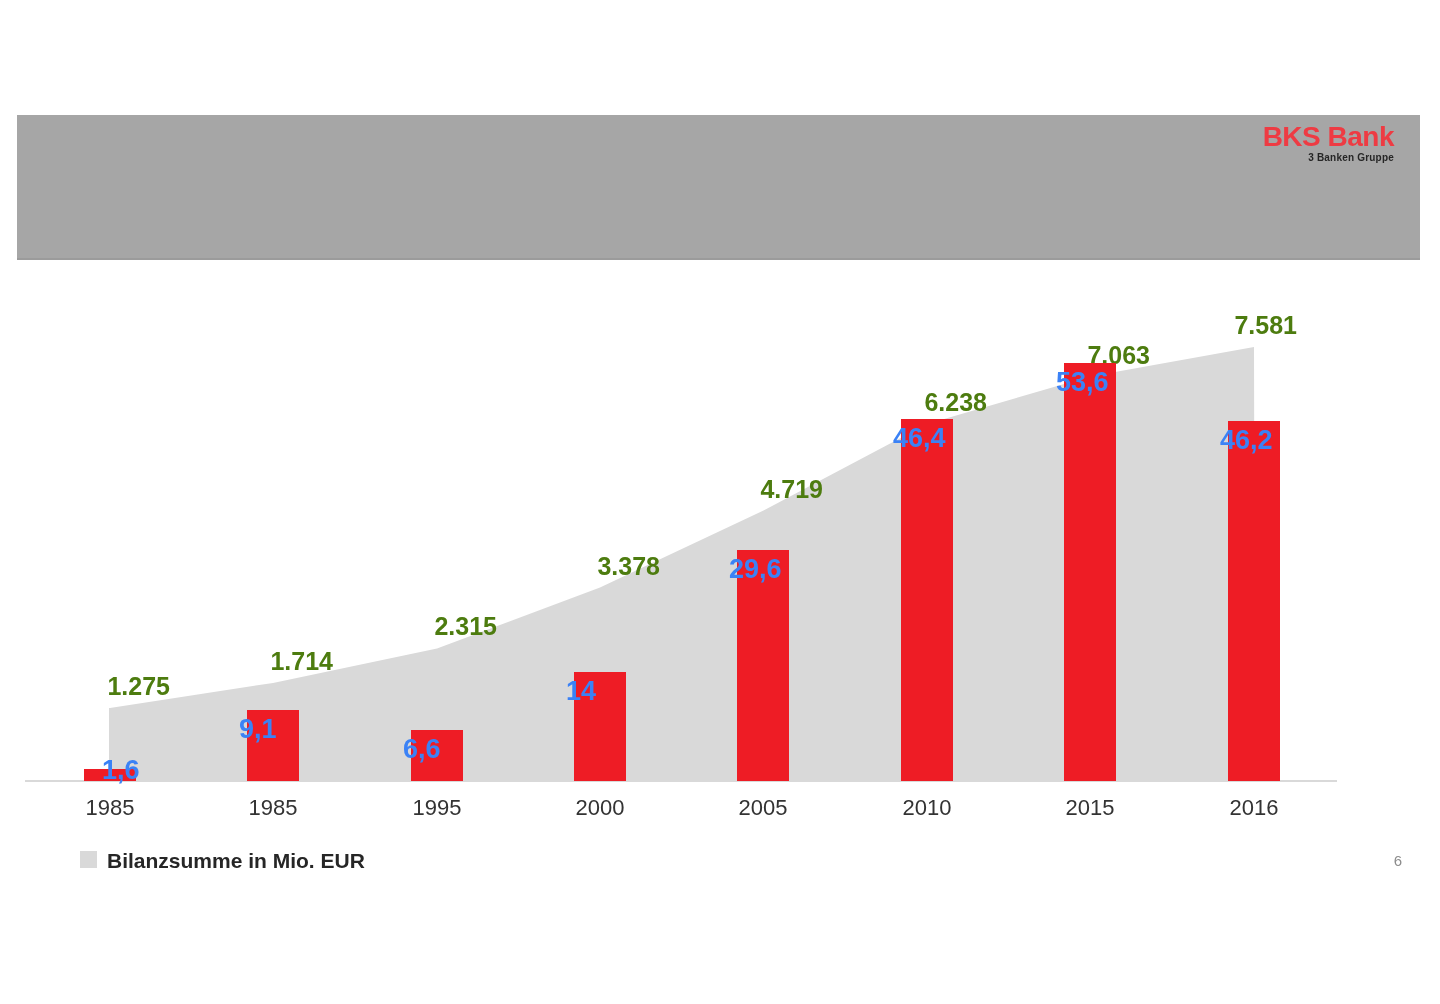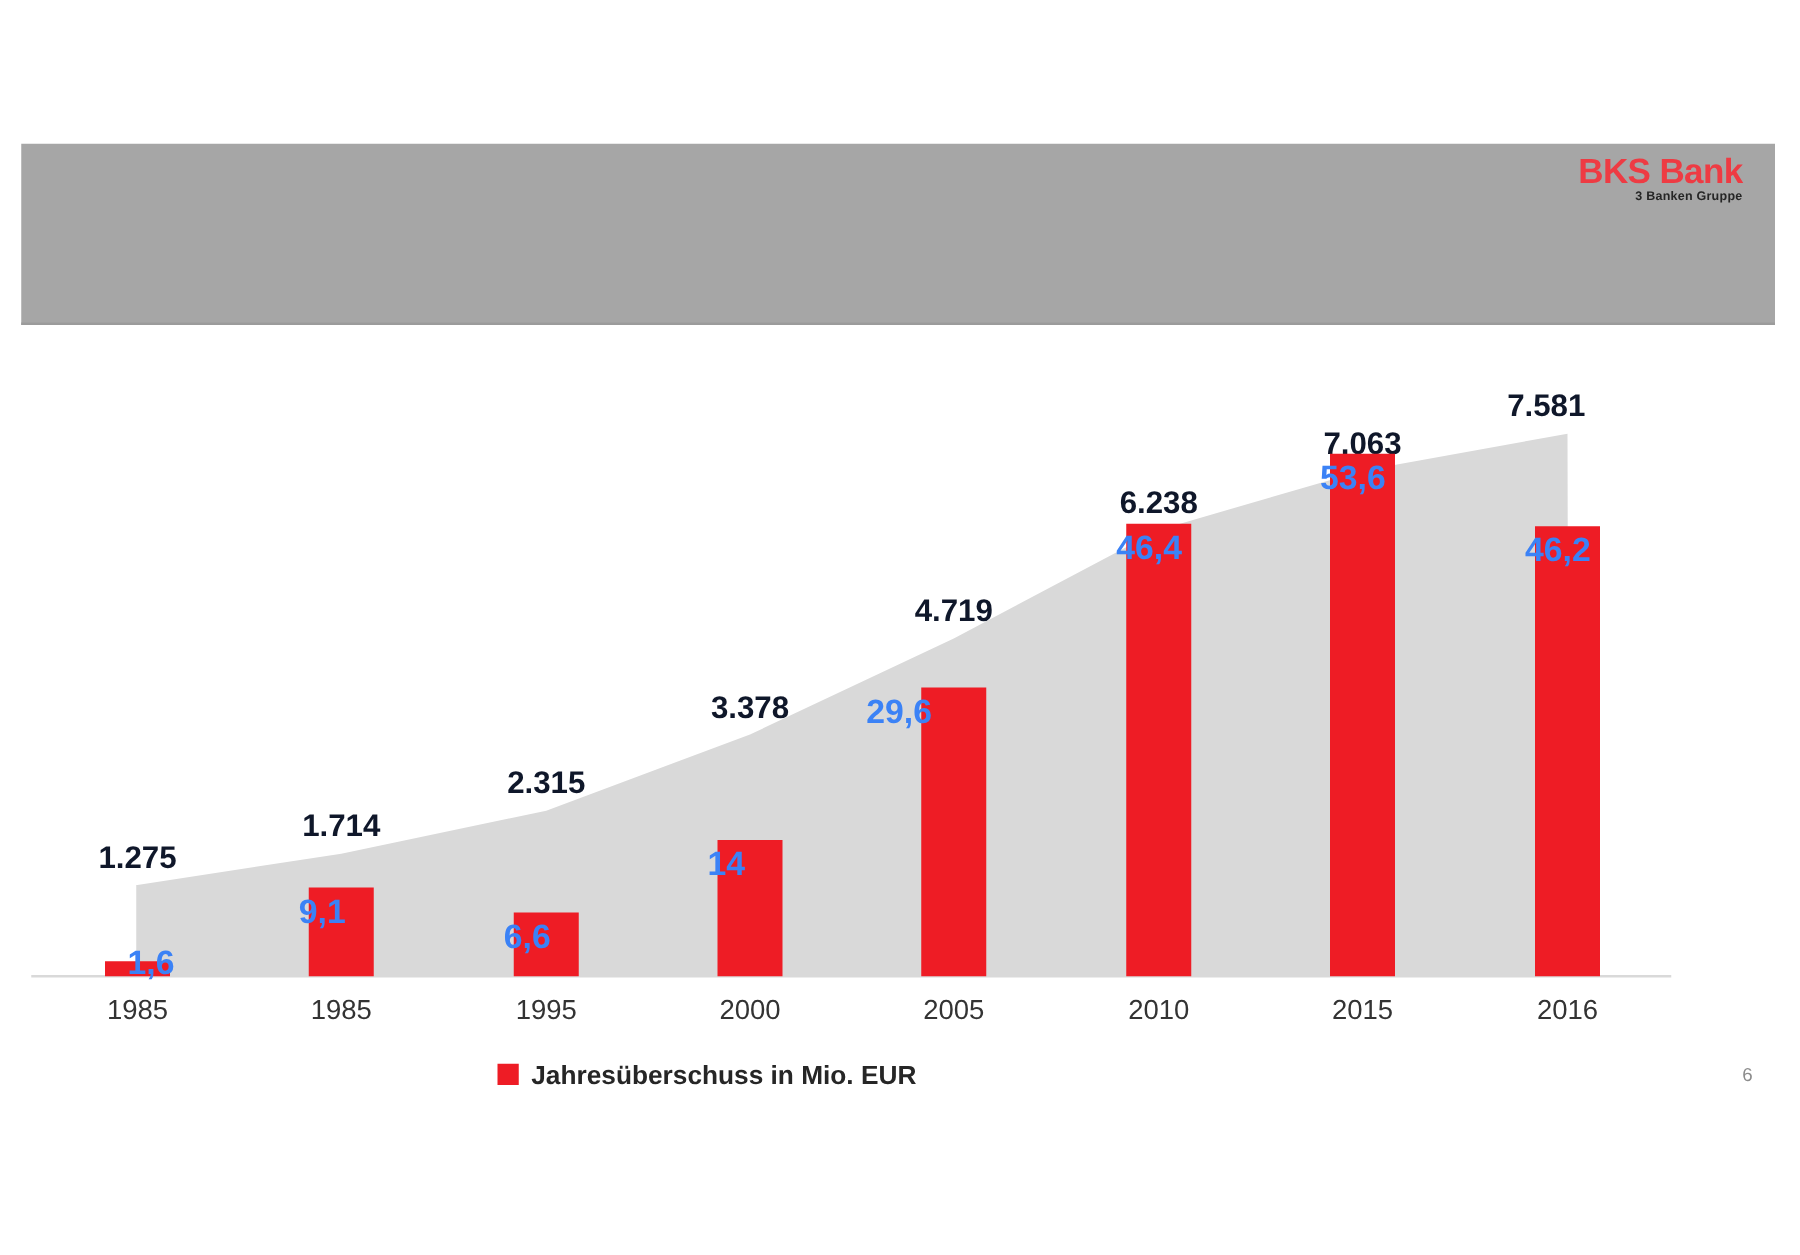--- a/index.html
+++ b/index.html
@@ -16,22 +16,22 @@
   
   .logo { position:absolute; right:26px; top:8px; text-align:right; line-height:1; }
   .logo-brand { color:#ee3b43; font-size:28px; font-weight:800; letter-spacing:-0.5px; }
   .logo-sub   { color:#262626; font-size:10px; font-weight:700; margin-top:2px; letter-spacing:0.2px; }
 
   
   .chart-region { position:absolute; left:0; top:260px; width:1440px; height:620px; }
   #chart-svg    { position:absolute; left:0; top:-260px; width:1440px; height:1004px; }
   #chart-layer  { position:absolute; left:0; top:-260px; width:1440px; height:1004px; }
 
-  .area-label { position:absolute; width:120px; text-align:center; font-size:25px;
-                font-weight:700; color:#0f172a; white-space:nowrap; }
+  .area-label { position:absolute; width:120px; text-align:right; font-size:25px;
+                font-weight:700; color:#4d7c0f; white-space:nowrap; }
   .bar        { position:absolute; }
   .bar-label  { position:absolute; width:68px; text-align:left; font-size:27px;
                 font-weight:700; color:#3b82f6; white-space:nowrap; }
   .x-label    { position:absolute; width:100px; text-align:center; font-size:22px;
                 font-weight:400; color:#333333; }
 
   
   .legend-item { position:absolute; top:849px; display:flex; align-items:flex-start; gap:10px; }
   .legend-item.first  { left:80px;  }
   .legend-item.second { left:398px; }
@@ -70,36 +70,36 @@
         <div class="area-label" style="left: 377px; top: 612.466px;">2.315</div>
         <div class="bar" style="left: 411px; top: 729.52px; width: 52px; height: 51.48px; background: rgb(238, 28, 37);"></div>
         <div class="bar-label" style="left: 403px; top: 733.52px;">6,6</div>
         <div class="x-label" style="left: 387px; top: 795px;">1995</div>
         <div class="area-label" style="left: 540px; top: 551.61px;">3.378</div>
         <div class="bar" style="left: 574px; top: 671.8px; width: 52px; height: 109.2px; background: rgb(238, 28, 37);"></div>
         <div class="bar-label" style="left: 566px; top: 675.8px;">14</div>
         <div class="x-label" style="left: 550px; top: 795px;">2000</div>
         <div class="area-label" style="left: 703px; top: 474.837px;">4.719</div>
         <div class="bar" style="left: 737px; top: 550.12px; width: 52px; height: 230.88px; background: rgb(238, 28, 37);"></div>
-        <div class="bar-label" style="left: 693px; top: 554.12px;">29,6</div>
+        <div class="bar-label" style="left: 729px; top: 554.12px;">29,6</div>
         <div class="x-label" style="left: 713px; top: 795px; text-align: center;">2005</div>
         <div class="area-label" style="left: 867px; top: 387.875px;">6.238</div>
         <div class="bar" style="left: 901px; top: 419.08px; width: 52px; height: 361.92px; background: rgb(238, 28, 37);"></div>
         <div class="bar-label" style="left: 893px; top: 423.08px;">46,4</div>
         <div class="x-label" style="left: 877px; top: 795px;">2010</div>
         <div class="area-label" style="left: 1030px; top: 340.643px;">7.063</div>
         <div class="bar" style="left: 1064px; top: 362.92px; width: 52px; height: 418.08px; background: rgb(238, 28, 37);"></div>
         <div class="bar-label" style="left: 1056px; top: 366.92px;">53,6</div>
         <div class="x-label" style="left: 1040px; top: 795px;">2015</div>
         <div class="area-label" style="left: 1177px; top: 310.988px;">7.581</div>
         <div class="bar" style="left: 1228px; top: 420.64px; width: 52px; height: 360.36px; background: rgb(238, 28, 37);"></div>
         <div class="bar-label" style="left: 1220px; top: 424.64px;">46,2</div>
         <div class="x-label" style="left: 1204px; top: 795px;">2016</div>
       </div>
   </div>
 
-  <div class="legend-item second">
-    <div class="swatch" id="swatch-bar" style="background: rgb(238, 28, 37);"></div>
-    <div class="legend-label">Jahresüberschuss in Mio. EUR</div>
+  <div class="legend-item first">
+    <div class="swatch" id="swatch-area" style="background: rgb(217, 217, 217);"></div>
+    <div class="legend-label">Bilanzsumme in Mio. EUR</div>
   </div>
 
   <div class="page-number">6</div>
 </div>
 
 </body></html>

